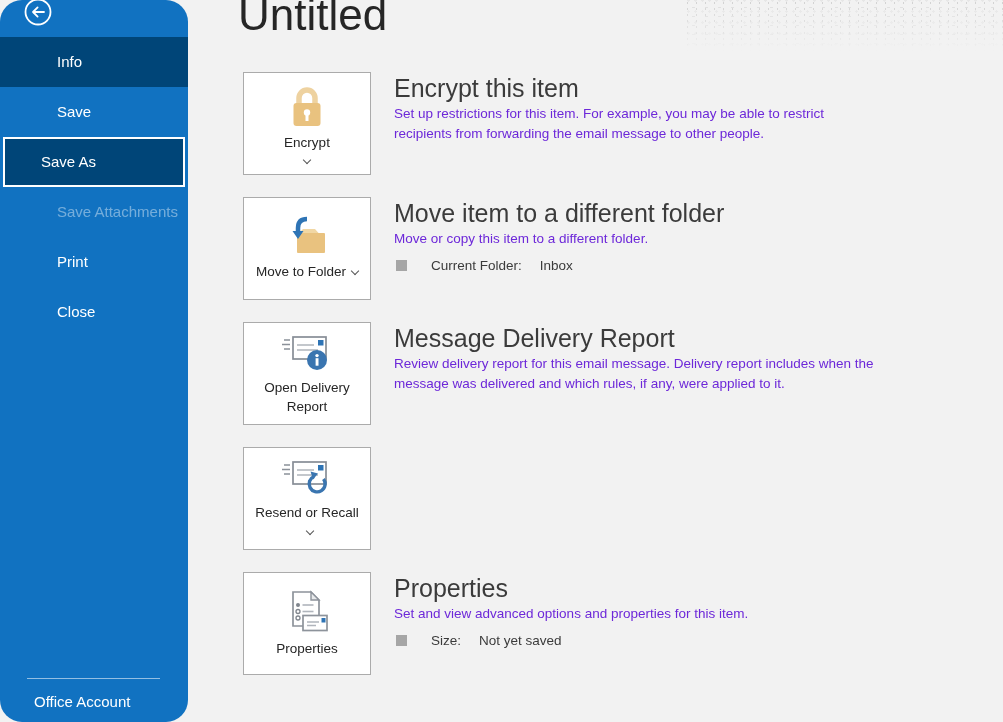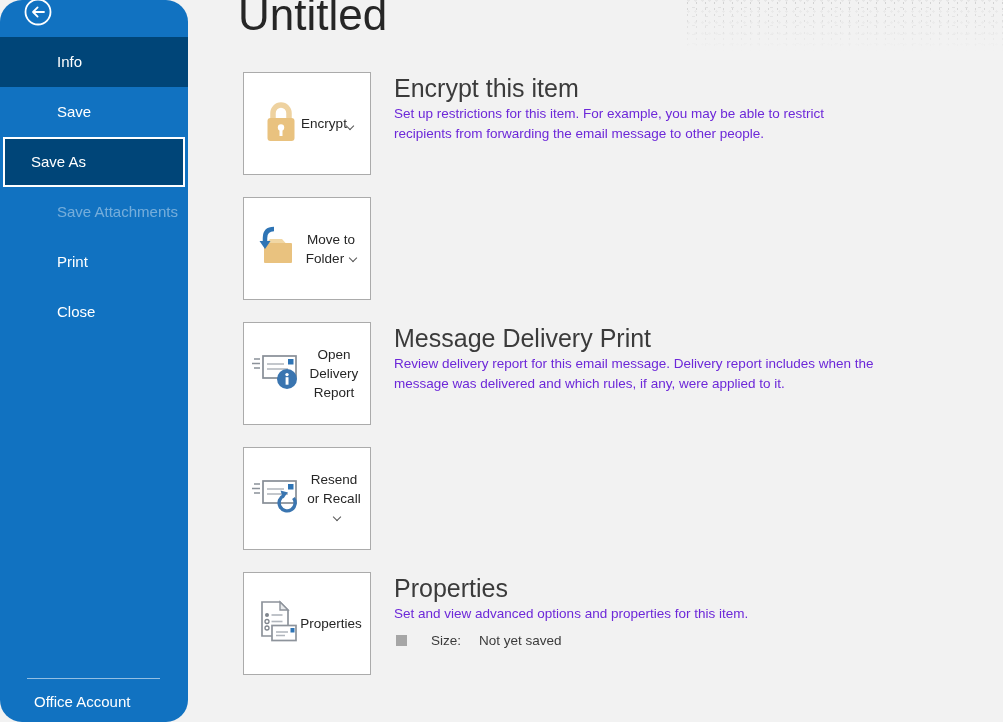--- a/index.html
+++ b/index.html
@@ -10,21 +10,21 @@
   
   .sidebar { position:absolute; left:0; top:0; width:188px; height:722px;
     background:#1172c1;border-radius:22px; }
   .back-btn { position:absolute; left:23px; top:-4px; width:30px; height:30px;
     cursor:pointer; }
   .menu { position:absolute; left:0; top:37px; width:188px; }
   .menu-item { height:50px; line-height:50px; color:#fff; font-size:15px;
     padding-left:57px; cursor:pointer; white-space:nowrap; }
   .menu-item.active { background:#004578; }
   .menu-item.focused { background:#004578; border:2px solid #ffffff;
-    margin:0 3px; padding-left:26px; line-height:46px; }
+    margin:0 3px; padding-left:36px; line-height:46px; }
   .menu-item.disabled { color:rgba(255,255,255,0.42); }
   .sidebar-divider { position:absolute; left:27px; top:678px; width:133px;
     height:1px; background:rgba(255,255,255,0.55); }
   .menu-item.footer { position:absolute; left:16px; bottom:0px; width:188px;
     height:36px; line-height:32px;padding-left:18px; }
 
   
   .main { position:absolute; left:188px; top:0; right:0; bottom:0;
     background:#f2f2f2; }
   .speckle { position:absolute; right:0; top:0; width:320px; height:60px;
@@ -37,21 +37,21 @@
     -webkit-mask-image:linear-gradient(to bottom, rgba(0,0,0,.9), transparent 85%);
             mask-image:linear-gradient(to bottom, rgba(0,0,0,.9), transparent 85%);
     pointer-events:none; }
   .page-title { position:absolute; left:50px; top:-10px; font-size:44px;
     font-weight:300; color:#262626; letter-spacing:0; }
 
   .sections { position:absolute; left:55px; top:72px; width:770px; }
   .row { display:flex; align-items:flex-start; height:125px; }
 
   .big-btn { width:128px; height:103px; background:#ffffff;
-    border:1px solid #ababab; display:flex; flex-direction:row;
+    border:1px solid #ababab; display:flex; flex-direction:column;
     align-items:center; justify-content:center; padding:4px 6px;
     font-family:inherit; font-size:13.5px; color:#262626; cursor:pointer; }
   .big-btn .icon { display:flex; align-items:center; justify-content:center;
     margin-bottom:4px; }
   .lbl-wrap { max-width:104px; text-align:center; line-height:19px; }
   .chev { display:inline-block; width:6px; height:6px;
     border-right:1.5px solid #555; border-bottom:1.5px solid #555;
     transform:rotate(45deg); }
   .chev.inline { margin-left:6px; margin-bottom:2px; }
   .chev.block { margin-top:5px; }
@@ -145,41 +145,50 @@
               <path d="M20 13 h12 l4.5 5 H42 v1 H14 z" fill="#f1d7a4"></path>
               <rect x="14" y="17" width="28" height="20" rx="1" fill="#e9c27f"></rect>
               <path d="M24 3 q-9 0 -9 9 v4" fill="none" stroke="#2e74b5" stroke-width="4.5"></path>
               <path d="M9.5 15 h11 L15 23 z" fill="#2e74b5"></path>
             </svg>
           </span>
           <span class="lbl-wrap">
             <span>Move to Folder</span><span class="chev inline"></span>
           </span>
         </button>
+        <div class="txt">
+          <h2 class="sec-title">Move item to a different folder</h2>
+          <p class="sec-desc">Move or copy this item to a different folder.</p>
+          <div class="detail">
+            <span class="bullet"></span>
+            <span class="label">Current Folder:</span>
+            <span class="value">Inbox</span>
+          </div>
+        </div>
       </div>
 
       <div class="row">
         <button class="big-btn">
           <span class="icon">
             <svg width="54" height="42" viewBox="0 0 54 42">
               <path d="M4 8 h6 M2 12.5 h8 M4 17 h6" stroke="#8b9199" stroke-width="1.6"></path>
               <rect x="13" y="5" width="33" height="22" fill="#ffffff" stroke="#878d96" stroke-width="1.7"></rect>
               <path d="M17 13 h17 M17 18 h21" stroke="#b0b5bc" stroke-width="1.6"></path>
               <rect x="38" y="8" width="5.5" height="5.5" fill="#2e74b5"></rect>
               <circle cx="37" cy="28" r="10" fill="#3a75b0"></circle>
               <circle cx="37" cy="23.6" r="1.7" fill="#ffffff"></circle>
               <rect x="35.6" y="26.2" width="2.9" height="7.5" fill="#ffffff"></rect>
             </svg>
           </span>
           <span class="lbl-wrap">
             <span>Open Delivery Report</span>
           </span>
         </button>
         <div class="txt">
-          <h2 class="sec-title">Message Delivery Print</h2>
+          <h2 class="sec-title">Message Delivery Report</h2>
           <p class="sec-desc w535">Review delivery report for this email message. Delivery report includes when the message was delivered and which rules, if any, were applied to it.</p>
         </div>
       </div>
 
       <div class="row">
         <button class="big-btn">
           <span class="icon">
             <svg width="54" height="42" viewBox="0 0 54 42">
               <path d="M4 8 h6 M2 12.5 h8 M4 17 h6" stroke="#8b9199" stroke-width="1.6"></path>
               <rect x="13" y="5" width="33" height="22" fill="#ffffff" stroke="#878d96" stroke-width="1.7"></rect>

